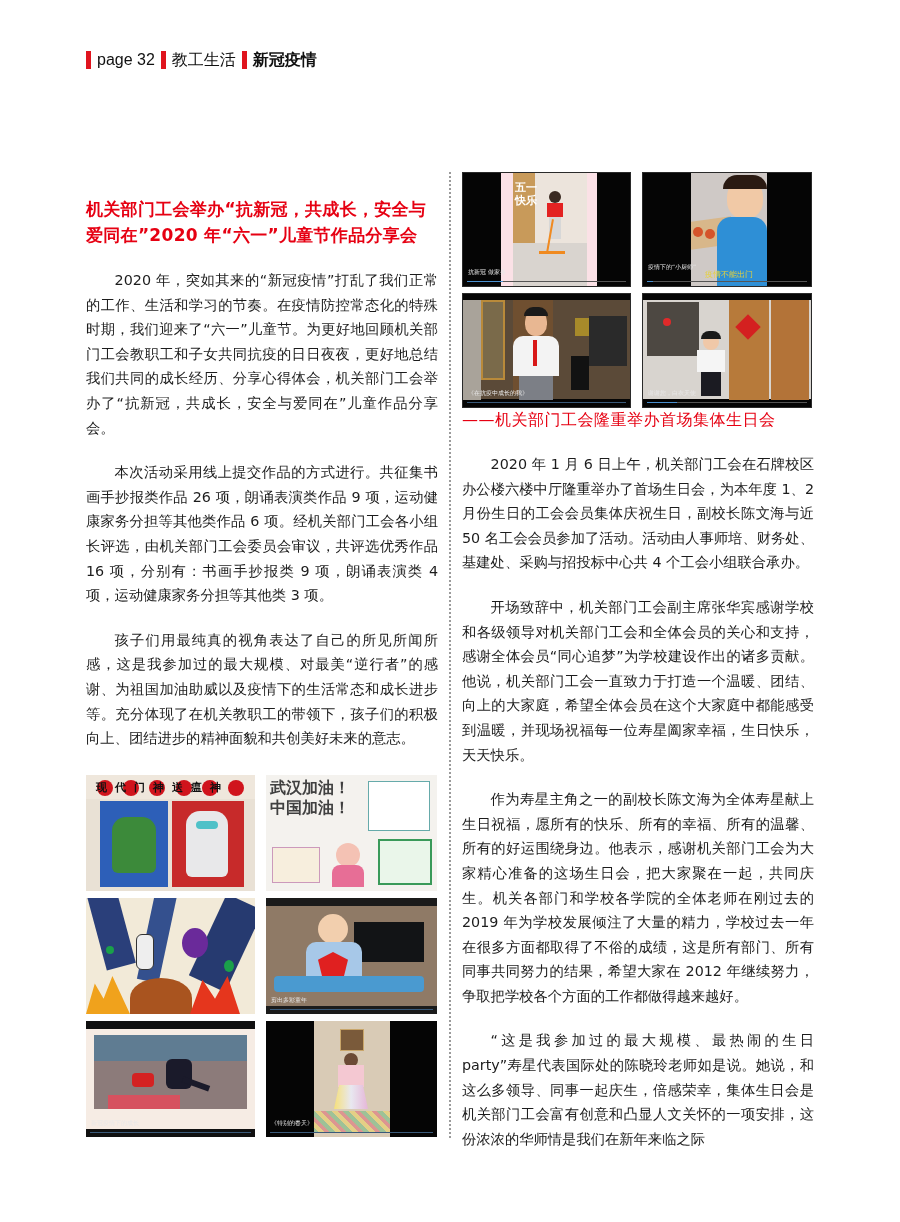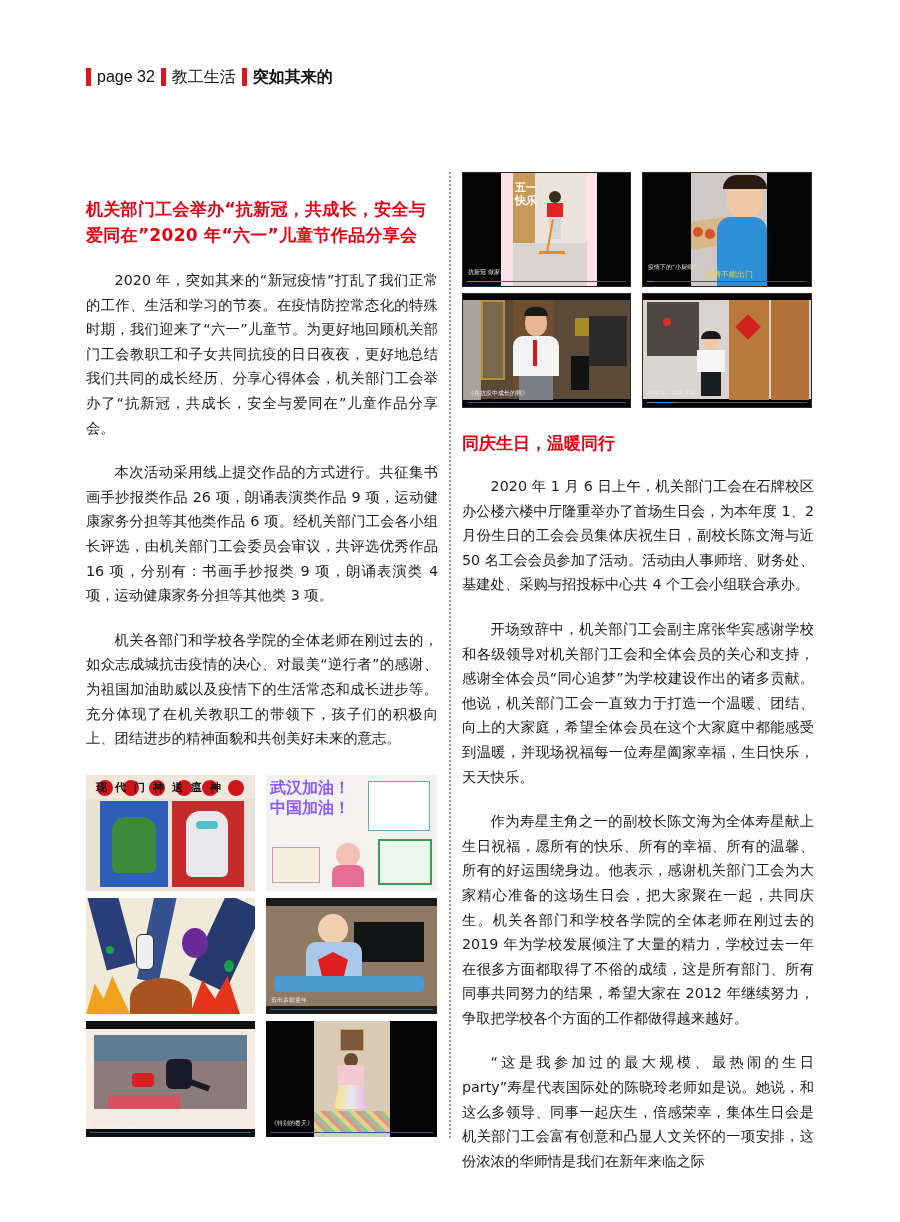--- a/index.html
+++ b/index.html
@@ -1,20 +1,20 @@
 <!DOCTYPE html>
 <html><head>
 <meta charset="utf-8">
 <style>
   * { box-sizing: border-box; margin: 0; padding: 0; }
   html, body { width: 900px; height: 1222px; background: #ffffff; overflow: hidden; }
   body { position: relative; font-family: "DejaVu Sans", "Liberation Sans", sans-serif; color: #1a1a1a; }
 
   
-  .running-header { position: absolute; left: 86px; top: 66px; height: 22px; display: flex; align-items: center; font-size: 16px; color: #111; }
+  .running-header { position: absolute; left: 86px; top: 49px; height: 22px; display: flex; align-items: center; font-size: 16px; color: #111; }
   .rh-bar { display: inline-block; width: 5px; height: 18px; background: #e0141e; margin-right: 6px; }
   .rh-seg { margin-right: 6px; letter-spacing: 0; }
   .rh-page { font-family: "Liberation Sans", sans-serif; font-size: 16px; }
   .rh-bold { font-weight: bold; }
 
   
   .col-left { position: absolute; left: 86px; top: 170px; width: 352px; }
   .col-right { position: absolute; left: 462px; top: 170px; width: 352px; }
   .divider { position: absolute; left: 449px; top: 172px; height: 966px; border-left: 2px dotted #9a9a9a; }
 
@@ -45,31 +45,31 @@
 </style>
 </head>
 <body>
 
 <div class="running-header">
   <span class="rh-bar"></span>
   <span class="rh-seg rh-page">page 32</span>
   <span class="rh-bar"></span>
   <span class="rh-seg">教工生活</span>
   <span class="rh-bar"></span>
-  <span class="rh-seg rh-bold">突如其来的</span>
+  <span class="rh-seg rh-bold">新冠疫情</span>
 </div>
 
 <div class="divider"></div>
 
 <div class="col-left">
   <h2 class="article-title">机关部门工会举办“抗新冠，共成长，安全与爱同在”2020 年“六一”儿童节作品分享会</h2>
   <div class="body-text left-body">
     <p>2020 年，突如其来的“新冠疫情”打乱了我们正常的工作、生活和学习的节奏。在疫情防控常态化的特殊时期，我们迎来了“六一”儿童节。为更好地回顾机关部门工会教职工和子女共同抗疫的日日夜夜，更好地总结我们共同的成长经历、分享心得体会，机关部门工会举办了“抗新冠，共成长，安全与爱同在”儿童作品分享会。</p>
     <p>本次活动采用线上提交作品的方式进行。共征集书画手抄报类作品 26 项，朗诵表演类作品 9 项，运动健康家务分担等其他类作品 6 项。经机关部门工会各小组长评选，由机关部门工会委员会审议，共评选优秀作品 16 项，分别有：书画手抄报类 9 项，朗诵表演类 4 项，运动健康家务分担等其他类 3 项。</p>
-    <p>机关各部门和学校各学院的全体老师在刚过去的，如众志成城抗击疫情的决心、对最美“逆行者”的感谢、为祖国加油助威以及疫情下的生活常态和成长进步等。充分体现了在机关教职工的带领下，孩子们的积极向上、团结进步的精神面貌和共创美好未来的意志。</p>
+    <p>孩子们用最纯真的视角表达了自己的所见所闻所感，这是我参加过的最大规模、对最美“逆行者”的感谢、为祖国加油助威以及疫情下的生活常态和成长进步等。充分体现了在机关教职工的带领下，孩子们的积极向上、团结进步的精神面貌和共创美好未来的意志。</p>
   </div>
 </div>
 
 <div class="img-grid">
 
   <div class="thumb" style="background:#e9e1d5;">
     <div class="abs" style="left:0;top:0;right:0;height:24px;background:#efe7dc;"></div>
     <div class="abs" style="left:6px;top:4px;right:6px;height:18px;display:flex;justify-content:space-around;align-items:center;">
       <span style="width:16px;height:16px;border-radius:50%;background:#d0141c;display:inline-block;"></span>
       <span style="width:16px;height:16px;border-radius:50%;background:#d0141c;display:inline-block;"></span>
@@ -80,21 +80,21 @@
     </div>
     <div class="abs" style="left:10px;top:5px;font-size:11px;font-weight:bold;color:#111;letter-spacing:8px;white-space:nowrap;font-family:Liberation Mono, monospace;">现代门神送瘟神</div>
     <div class="abs" style="left:14px;top:26px;width:68px;height:86px;background:#2d5fb8;"></div>
     <div class="abs" style="left:86px;top:26px;width:72px;height:86px;background:#c72a2a;"></div>
     <div class="abs" style="left:26px;top:42px;width:44px;height:56px;background:#3c8a3a;border-radius:14px 14px 6px 6px;"></div>
     <div class="abs" style="left:100px;top:36px;width:42px;height:66px;background:#e8e8ea;border-radius:14px 14px 6px 6px;"></div>
     <div class="abs" style="left:110px;top:46px;width:22px;height:8px;background:#4fc1c8;border-radius:4px;"></div>
   </div>
 
   <div class="thumb" style="background:#f4f2ee;">
-    <div class="abs" style="left:4px;top:3px;width:90px;font-size:16px;font-weight:bold;color:#8b5cf6;line-height:20px;">武汉加油！中国加油！</div>
+    <div class="abs" style="left:4px;top:3px;width:90px;font-size:16px;font-weight:bold;color:#404040;line-height:20px;">武汉加油！中国加油！</div>
     <div class="abs" style="left:102px;top:6px;width:62px;height:50px;border:1px solid #6aa;background:#fff;"></div>
     <div class="abs" style="left:6px;top:72px;width:48px;height:36px;background:#f7eedd;border:1px solid #c9b; "></div>
     <div class="abs" style="left:70px;top:68px;width:24px;height:24px;background:#f4c2b4;border-radius:50%;"></div>
     <div class="abs" style="left:66px;top:90px;width:32px;height:22px;background:#e76e96;border-radius:8px 8px 0 0;"></div>
     <div class="abs" style="left:112px;top:64px;width:54px;height:46px;background:#eaf6ea;border:2px solid #3a9a5a;"></div>
   </div>
 
   <div class="thumb" style="background:#f2ead8;">
     <div class="abs" style="left:10px;top:-10px;width:30px;height:80px;background:#2a3f7a;transform:rotate(-15deg);"></div>
     <div class="abs" style="left:60px;top:-6px;width:22px;height:90px;background:#34508e;transform:rotate(12deg);"></div>
@@ -203,21 +203,21 @@
       <div class="abs" style="left:60px;top:40px;width:16px;height:16px;background:#f0c8a8;border-radius:50%;"></div>
       <div class="abs" style="left:58px;top:37px;width:20px;height:8px;background:#1a1a1a;border-radius:10px 10px 0 0;"></div>
       <div class="abs" style="left:54px;top:56px;width:28px;height:22px;background:#f5f5f5;"></div>
       <div class="abs" style="left:58px;top:78px;width:20px;height:24px;background:#1b1b22;"></div>
       <div class="cap">谢谢您，白衣天使</div>
       <div class="abs" style="left:4px;right:4px;bottom:4px;height:1px;background:#555;"></div>
       <div class="abs" style="left:4px;width:30px;bottom:4px;height:1px;background:#4a90d0;"></div>
     </div>
   </div>
 
-  <div class="r-title-1">同庆生日，温暖同行</div>
+  <div class="r-title-2">——机关部门工会隆重举办首场集体生日会</div>
 
   <div class="body-text right-body">
     <p>2020 年 1 月 6 日上午，机关部门工会在石牌校区办公楼六楼中厅隆重举办了首场生日会，为本年度 1、2 月份生日的工会会员集体庆祝生日，副校长陈文海与近 50 名工会会员参加了活动。活动由人事师培、财务处、基建处、采购与招投标中心共 4 个工会小组联合承办。</p>
     <p>开场致辞中，机关部门工会副主席张华宾感谢学校和各级领导对机关部门工会和全体会员的关心和支持，感谢全体会员“同心追梦”为学校建设作出的诸多贡献。他说，机关部门工会一直致力于打造一个温暖、团结、向上的大家庭，希望全体会员在这个大家庭中都能感受到温暖，并现场祝福每一位寿星阖家幸福，生日快乐，天天快乐。</p>
     <p>作为寿星主角之一的副校长陈文海为全体寿星献上生日祝福，愿所有的快乐、所有的幸福、所有的温馨、所有的好运围绕身边。他表示，感谢机关部门工会为大家精心准备的这场生日会，把大家聚在一起，共同庆生。机关各部门和学校各学院的全体老师在刚过去的 2019 年为学校发展倾注了大量的精力，学校过去一年在很多方面都取得了不俗的成绩，这是所有部门、所有同事共同努力的结果，希望大家在 2012 年继续努力，争取把学校各个方面的工作都做得越来越好。</p>
     <p>“这是我参加过的最大规模、最热闹的生日 party”寿星代表国际处的陈晓玲老师如是说。她说，和这么多领导、同事一起庆生，倍感荣幸，集体生日会是机关部门工会富有创意和凸显人文关怀的一项安排，这份浓浓的华师情是我们在新年来临之际</p>
   </div>
 </div>
 
 </body></html>

